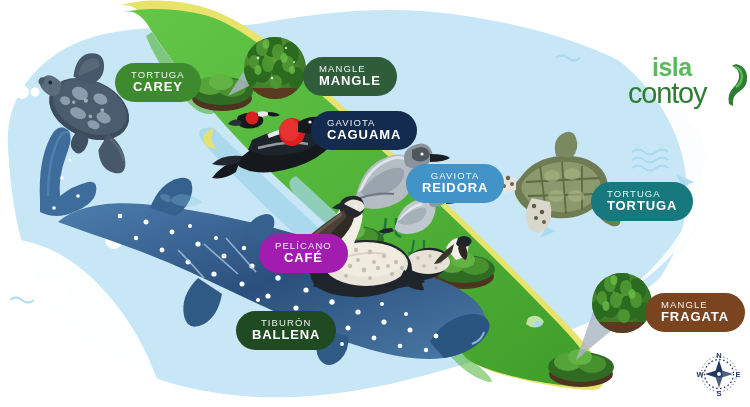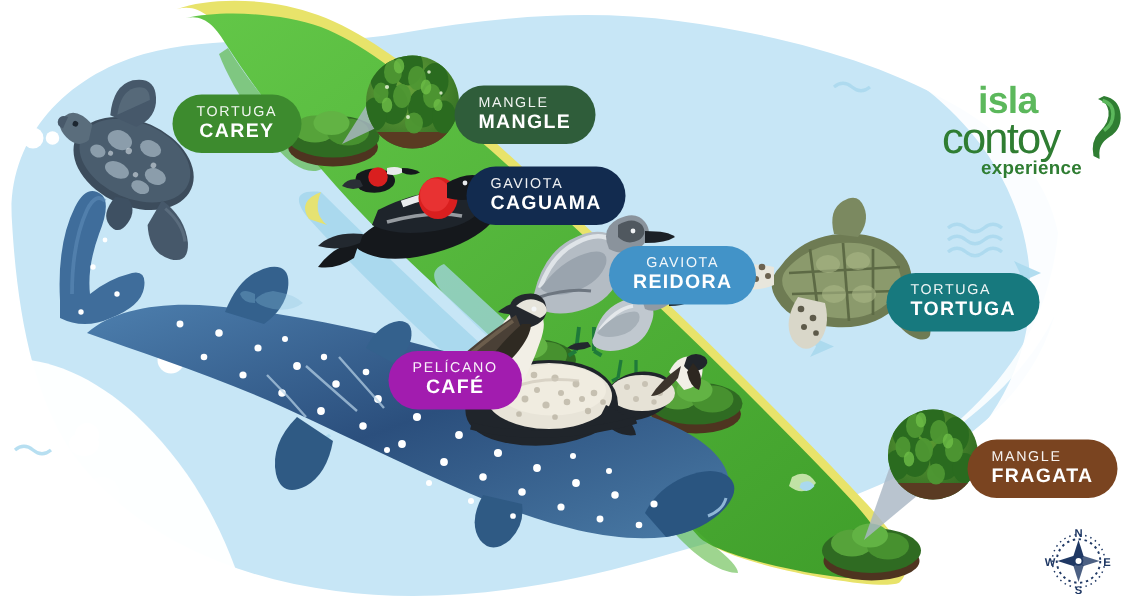--- a/index.html
+++ b/index.html
@@ -570,25 +570,28 @@
   <div class="pill center" style="left:259px; top:234px; background:#a21caf;">
     <span class="l1">PELÍCANO</span>
     <span class="l2">CAFÉ</span>
   </div>
 
   <div class="pill" style="left:645px; top:293px; background:#7a4420;">
     <span class="l1">MANGLE</span>
     <span class="l2">FRAGATA</span>
   </div>
 
+  <div class="pill center" style="left:236px; top:311px; background:#1f4a22;">
+    <span class="l1">TIBURÓN</span>
+    <span class="l2">BALLENA</span>
+  </div>
 
   <div id="logo">
     <span class="l-isla">isla</span>
     <span class="l-contoy">contoy</span>
-    <span class="l-exp">experience</span>
     <svg class="bird" width="34" height="44" viewBox="0 0 34 44">
       <path d="M20 2 q10 2 11 12 q1 10 -7 15 q-8 5 -7 13 L17 44 L13 42 q-2 -10 4 -16
                q7 -7 6 -14 q-1 -6 -7 -8 Z" fill="#2f7d32"></path>
       <path d="M19 5 q7 2 7 9 q0 7 -6 11" fill="none" stroke="#5cb85c" stroke-width="2.4"></path>
     </svg>
   </div>
 
   <svg id="compass" viewBox="0 0 46 46">
     <g fill="none" stroke="#1f3864" stroke-width="1.3">
       <circle cx="23" cy="23" r="14.5" stroke-dasharray="1.6 2.4"></circle>

